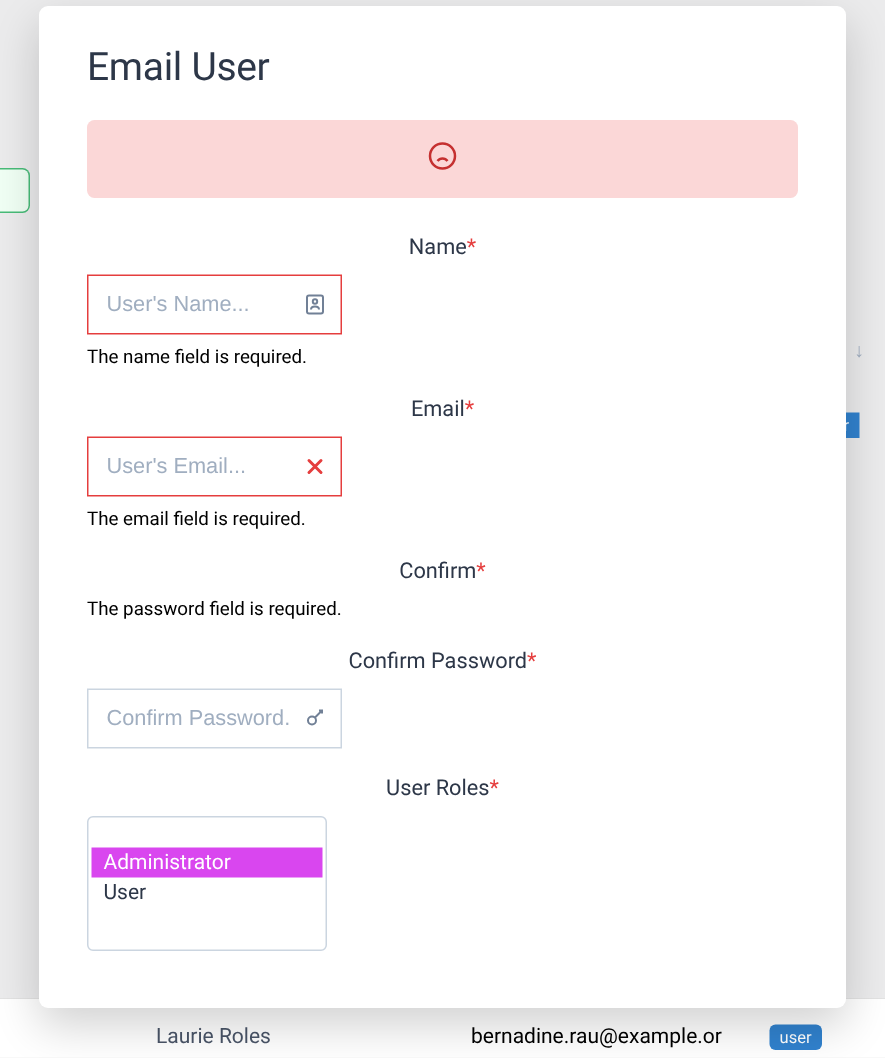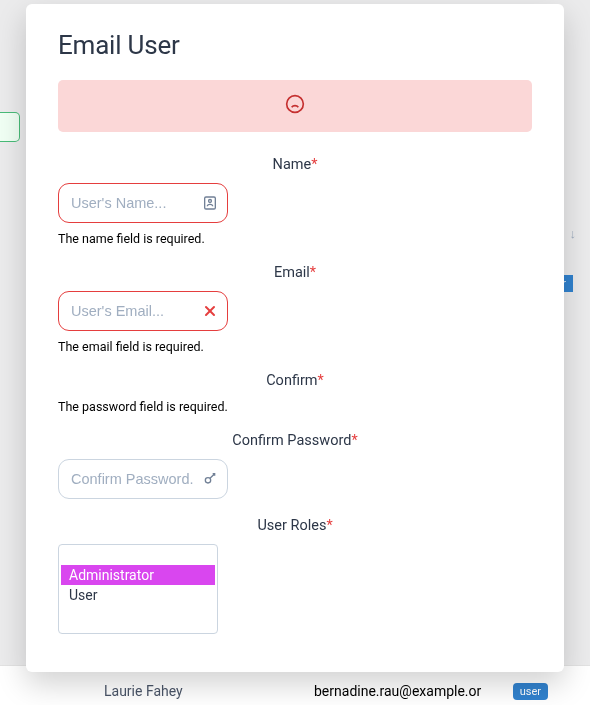--- a/index.html
+++ b/index.html
@@ -138,21 +138,21 @@
     .req { color: #e53e3e; }
 
     .input-wrap {
       position: relative;
       width: 170px;
     }
     .input {
       width: 100%;
       height: 40px;
       border: 1px solid #cbd5e0;
-      border-radius: 11px;
+      border-radius: 0;
       padding: 0 34px 0 12px;
       font-size: 14.5px;
       color: #a16207;
       background: #fff;
       outline: none;
     }
     .input.invalid { border-color: #e53e3e; }
     .input::placeholder { color: #a0aec0; }
     .input-icon {
       position: absolute;
@@ -196,21 +196,21 @@
     }
   </style>
 </head>
 <body>
 
 <div class="bg">
   <div class="bg-green"></div>
   <span class="bg-sort">↓</span>
   <span class="bg-badge-ator">ator</span>
   <div class="bg-row bg-row-1">
-    <span class="bg-cell-name">Laurie Fahey</span>
+    <span class="bg-cell-name">Laurie Roles</span>
     <span class="bg-cell-email">bernadine.rau@example.or</span>
     <span class="bg-badge-user">user</span>
   </div>
 </div>
 
 <div class="overlay">
   <div class="modal">
     <div class="modal-scroll">
 
       <h1 class="modal-title">Email User</h1>

